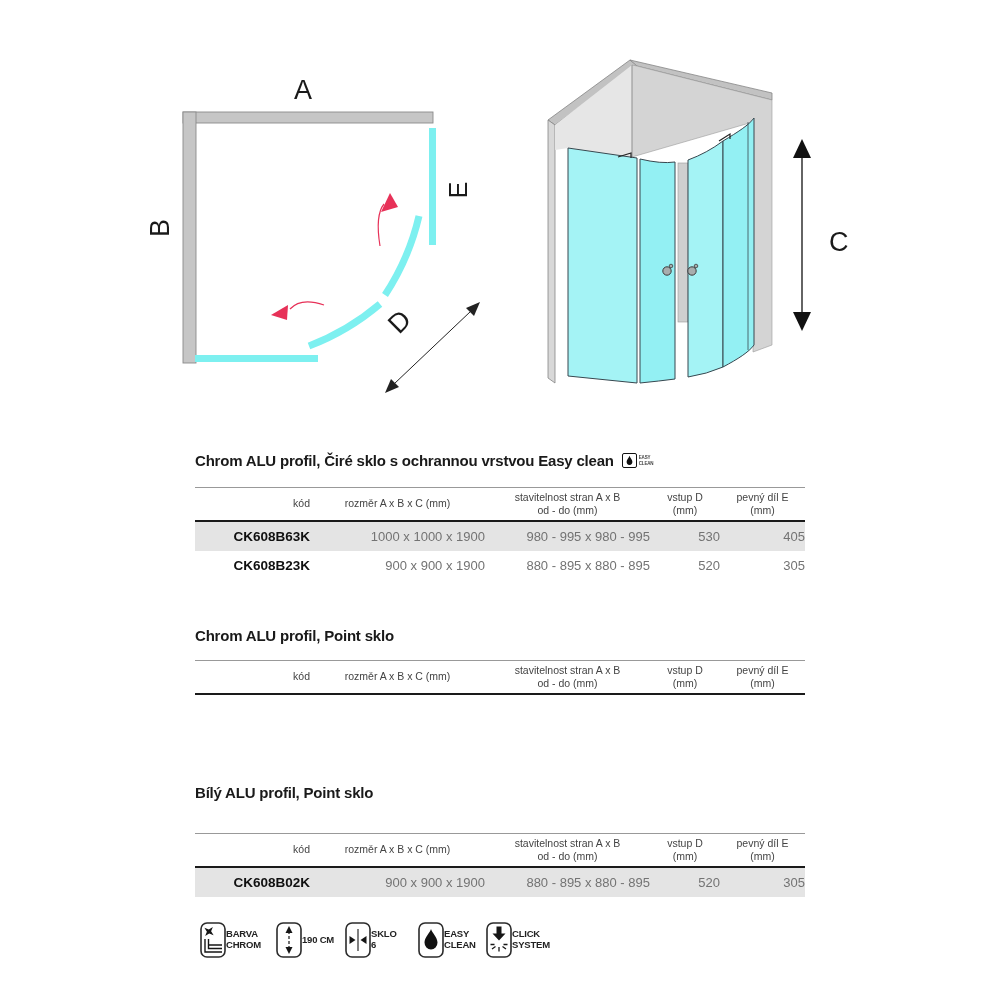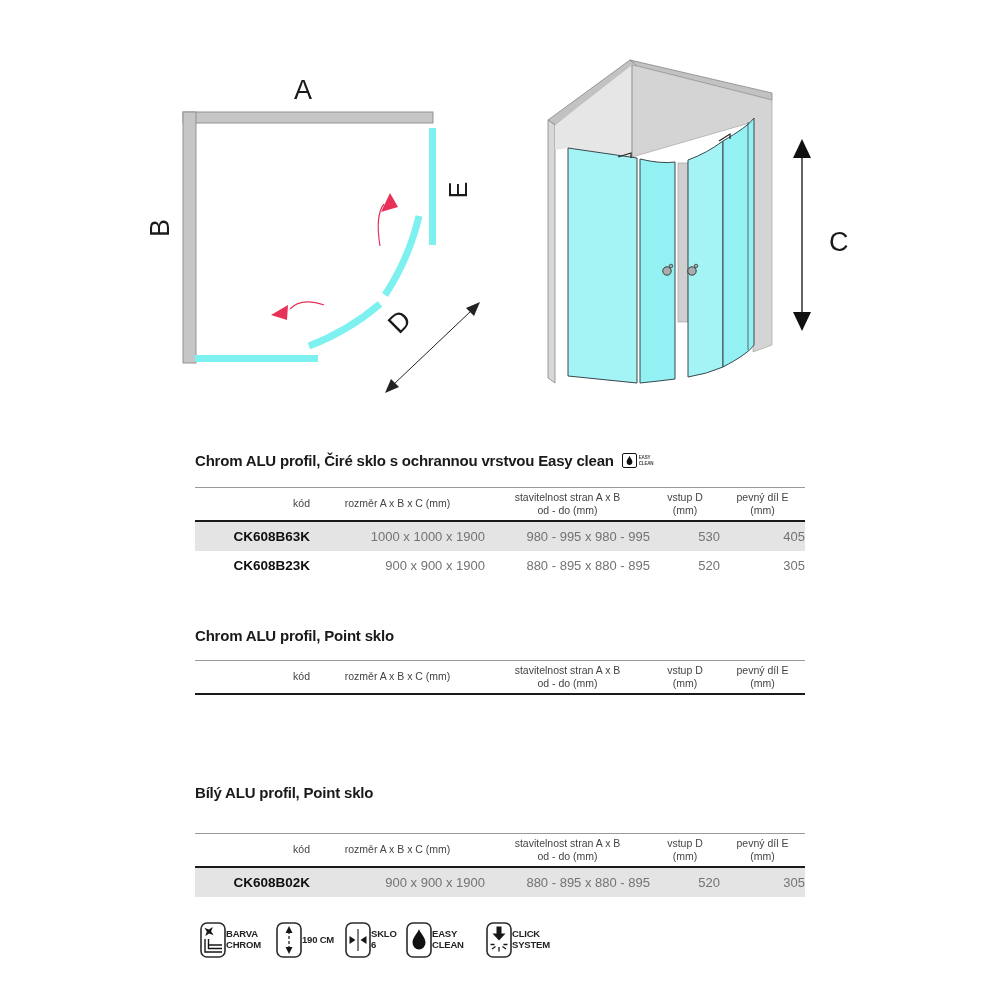--- a/index.html
+++ b/index.html
@@ -237,21 +237,21 @@
     <svg width="26" height="36" viewBox="0 0 26 36">
       <rect x="1" y="1" width="24" height="34" rx="6" fill="none" stroke="#2b2b2b" stroke-width="1.6"></rect>
       <line x1="13" y1="7" x2="13" y2="29" stroke="#161616" stroke-width="1.1"></line>
       <polygon points="4.5,14 10.5,18 4.5,22" fill="#161616"></polygon>
       <polygon points="21.5,14 15.5,18 21.5,22" fill="#161616"></polygon>
     </svg>
     <div class="fi-label">SKLO
 6</div>
   </div>
 
-  <div class="foot-item" style="left:406px">
+  <div class="foot-item" style="left:418px">
     <svg width="26" height="36" viewBox="0 0 26 36">
       <rect x="1" y="1" width="24" height="34" rx="6" fill="none" stroke="#2b2b2b" stroke-width="1.6"></rect>
       <path d="M13,7 C12,10.5 6.5,15.5 6.5,20.5 a6.5,7 0 0 0 13,0 C19.5,15.5 14,10.5 13,7 Z" fill="#111"></path>
     </svg>
     <div class="fi-label">EASY
 CLEAN</div>
   </div>
 
   <div class="foot-item" style="left:486px">
     <svg width="26" height="36" viewBox="0 0 26 36">

